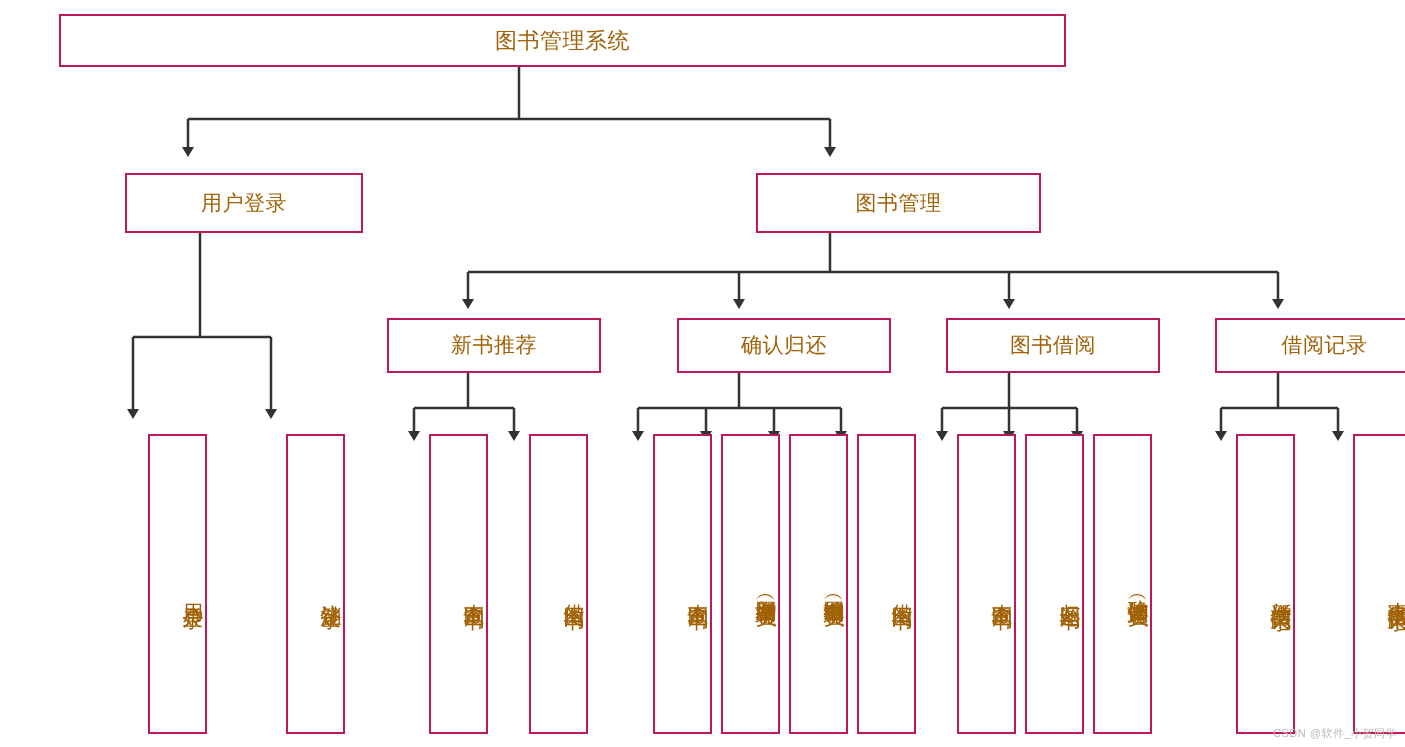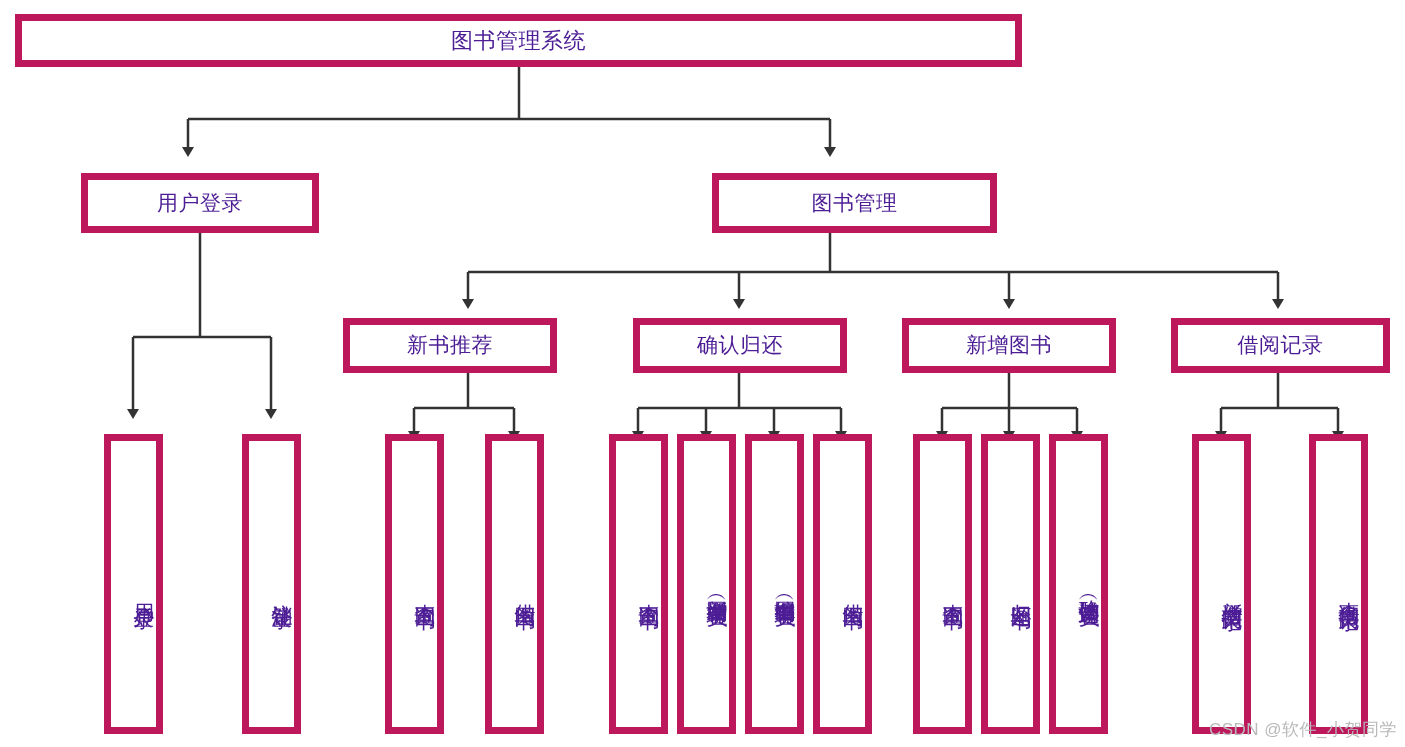--- a/index.html
+++ b/index.html
@@ -21,27 +21,28 @@
     position: absolute;
     left: 0;
     top: 0;
     width: 1405px;
     height: 747px;
     pointer-events: none;
   }
   .node {
     position: absolute;
     box-sizing: border-box;
-    border: 7px solid #be185d;
+    border: 2px solid #be185d;
     background: #ffffff;
     display: flex;
     align-items: center;
     justify-content: center;
-    color: #4c1d95;
+    color: #a16207;
     line-height: 1.15;
+    margin-left: 44px;
   }
   .node.horiz {
     font-size: 21px;
     letter-spacing: 0.5px;
   }
   .node.vert {
     writing-mode: vertical-rl;
     text-orientation: upright;
     font-size: 21px;
     letter-spacing: 2px;
@@ -56,21 +57,21 @@
   .node.vert span {
     display: block;
   }
   #root-node {
     font-size: 22px;
   }
   #watermark {
     position: absolute;
     right: 8px;
     bottom: 6px;
-    font-size: 17px;
+    font-size: 11px;
     color: #b9b9b9;
     font-family: "Liberation Sans", "DejaVu Sans", sans-serif;
     white-space: nowrap;
     letter-spacing: 0.5px;
   }
 </style>
 </head>
 <body>
 
 <div id="canvas">
@@ -140,21 +141,21 @@
 
   <div class="node horiz" style="left:343px; top:318px; width:214px; height:55px;">
     <span>新书推荐</span>
   </div>
 
   <div class="node horiz" style="left:633px; top:318px; width:214px; height:55px;">
     <span>确认归还</span>
   </div>
 
   <div class="node horiz" style="left:902px; top:318px; width:214px; height:55px;">
-    <span>新增图书</span>
+    <span>图书借阅</span>
   </div>
 
   <div class="node horiz" style="left:1171px; top:318px; width:219px; height:55px;">
     <span>借阅记录</span>
   </div>
 
   <div class="node vert" style="left:104px; top:434px; width:59px; height:300px;">
     <span>用户登录</span>
   </div>
 

